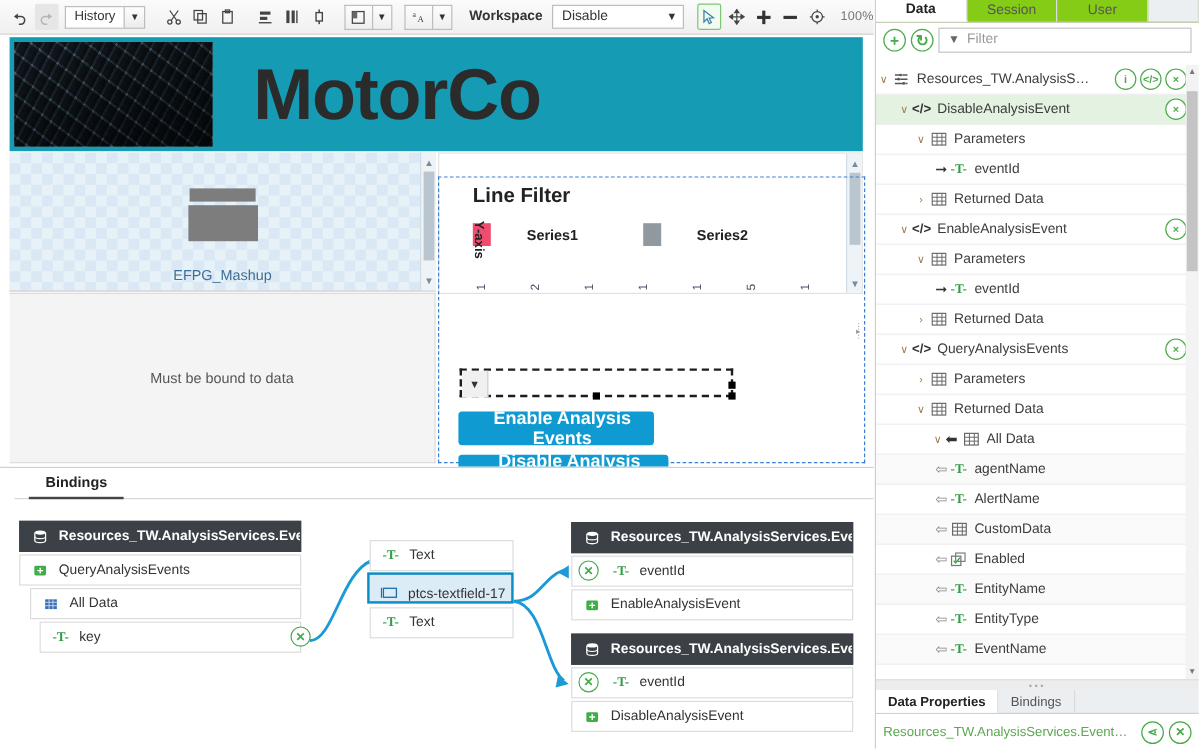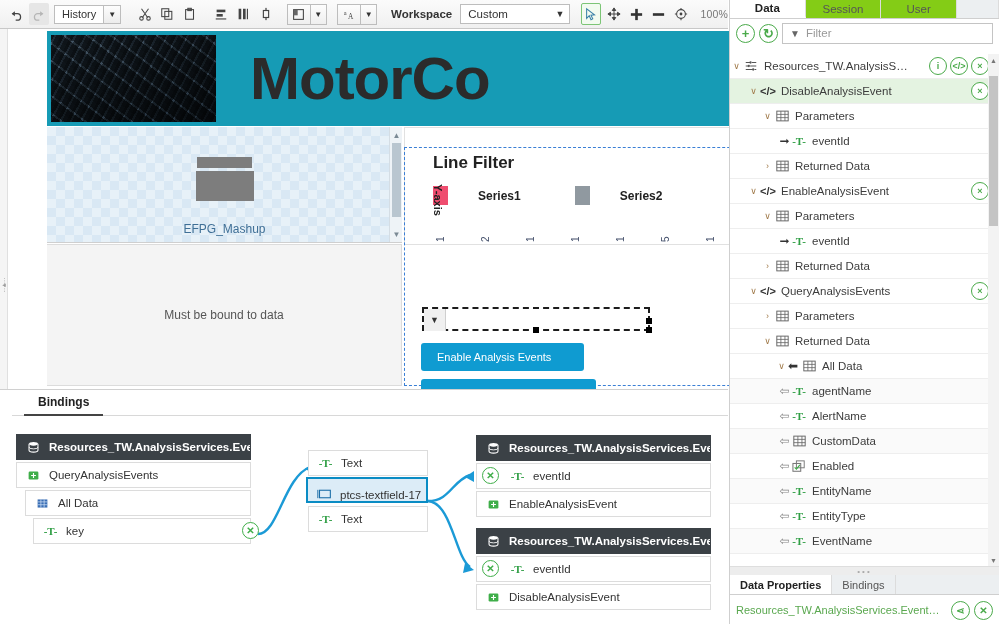--- a/index.html
+++ b/index.html
@@ -52,21 +52,21 @@
   .ws-select {
     width:118px;height:20px;border:1px solid #bdbdbd;background:#fff;
     display:flex;align-items:center;justify-content:space-between;
     padding:0 5px 0 7px; font-size:11.5px;
   }
   .zoom-pct { font-size:10.5px; color:#777; margin-left:7px; letter-spacing:.2px;}
 
   
   #canvas {
     position:absolute; left:0; top:29px; width:728px; height:360px;
-    background:#fff; overflow:hidden;margin-left:39px;
+    background:#fff; overflow:hidden;
   }
   #canvas-rule-left {
     position:absolute;left:0;top:29px;width:8px;height:360px;background:#f5f5f5;
     border-right:1px solid #e0e0e0;
   }
   .mash-root { position:absolute; left:8px; top:2px; width:711px; height:355px; }
 
   .hdr-band {
     position:absolute; left:0; top:0; width:711px; height:95px; background:#169bb5;
     display:flex; align-items:center;
@@ -152,21 +152,21 @@
   }
   .dd-arrow {
     position:absolute;left:0;top:0;width:22px;height:22px;background:#f0f0f0;
     border-right:1px solid #cfcfcf;display:flex;align-items:center;justify-content:center;
     font-size:9px;color:#333;
   }
   .handle { position:absolute;width:6px;height:6px;background:#000; }
 
   .btn-blue {
     position:absolute; left:374px; width:163px; height:28px;
-    background:#0f9bd1; color:#fff; font-weight:normal; font-size:11px;
+    background:#0f9bd1; color:#fff; font-weight:bold; font-size:15px;
     border:none; border-radius:3px; display:flex;align-items:center;
     padding-left:16px; cursor:pointer;
   }
   #btn-enable { top:312px; }
   #btn-disable { top:348px; width:175px; }
 
   .dot-grip { position:absolute; width:6px; font-size:7px; color:#9a9a9a; line-height:4px; text-align:center;}
 
   
   #bindings {
@@ -330,21 +330,21 @@
     <div class="main">
       <svg width="13" height="13" viewBox="0 0 16 16">
           <text x="1" y="8" font-size="8" fill="#444" font-family="serif">a</text>
           <text x="6" y="13" font-size="9" fill="#444" font-family="serif">A</text>
         </svg>
     </div>
     <div class="arw">▼</div>
   </div>
   <div class="ws-label">Workspace</div>
   <div class="ws-select">
-    <span>Custom</span>
+    <span>Disable</span>
     <span style="font-size:9px">▼</span>
   </div>
   <div class="tb-sep"></div>
   <div class="tb-btn active">
     <svg width="14" height="14" viewBox="0 0 16 16">
         <path d="M3 2 L3 13 L6 10 L8 14.5 L10 13.5 L8 9.3 L12 9 Z" fill="none" stroke="#3b82a8" stroke-width="1.2"></path>
       </svg>
   </div>
   <div class="tb-btn">
     <svg width="14" height="14" viewBox="0 0 16 16">

